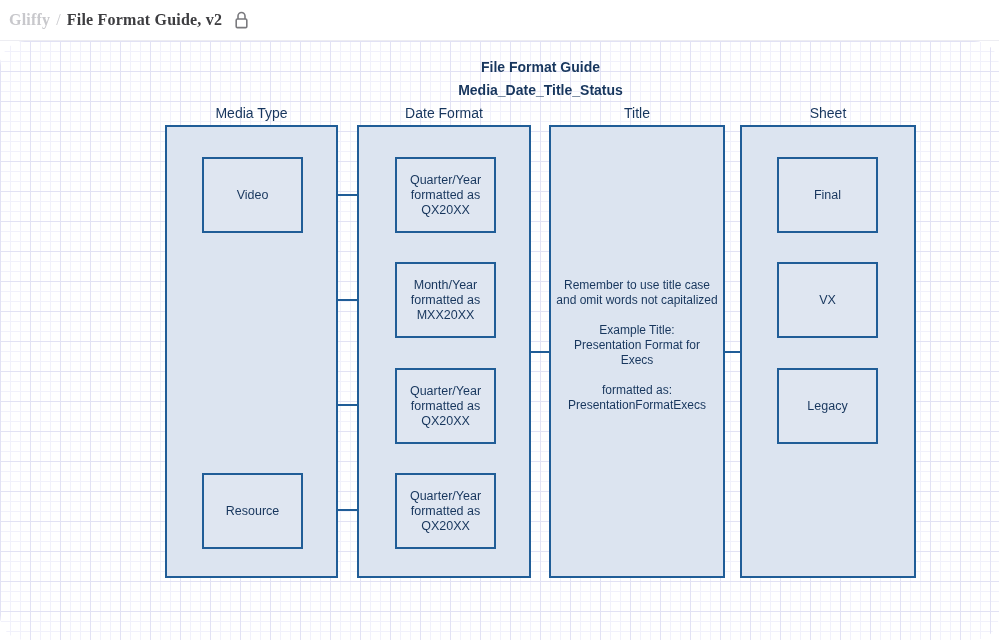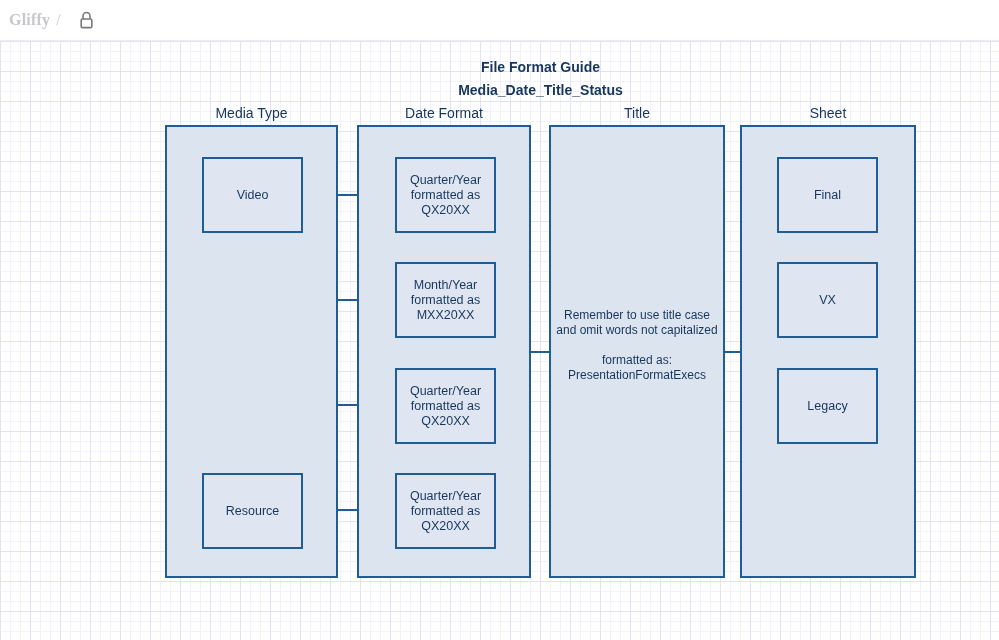--- a/index.html
+++ b/index.html
@@ -21,20 +21,21 @@
   
   #canvas {
     position:absolute; top:41px; left:0; width:999px; height:599px;
     background-color:#ffffff;
     background-image:
       linear-gradient(#e2e2f4 1px, transparent 1px),
       linear-gradient(90deg, #e2e2f4 1px, transparent 1px),
       linear-gradient(#f1f1fb 1px, transparent 1px),
       linear-gradient(90deg, #f1f1fb 1px, transparent 1px);
     background-size:30px 30px, 30px 30px, 10px 10px, 10px 10px;
+    border-radius:25px;
   }
 
   .diagram-title {
     position:absolute; left:165px; width:751px; text-align:center;
     font-size:14px; font-weight:700; color:#17365d;
   }
   .col-label {
     position:absolute; text-align:center; font-size:14px; color:#17365d;
   }
 
@@ -62,20 +63,21 @@
   #connector-layer path { stroke:#205d97; stroke-width:2; fill:none; }
 </style>
 </head>
 <body>
 
 <div id="page">
 
   <div id="app-header">
     <span class="crumb-app">Gliffy</span>
     <span class="crumb-sep">/</span>
+    <span class="crumb-doc">File Format Guide, v2</span>
     <span class="lock-wrap">
       <svg width="15" height="19" viewBox="0 0 15 19">
         <path d="M4 8 V5 a3.5 3.5 0 0 1 7 0 V8" stroke="#7a7a7e" stroke-width="1.6" fill="none"></path>
         <rect x="2.2" y="8" width="10.6" height="8.6" rx="1.2" stroke="#7a7a7e" stroke-width="1.6" fill="none"></rect>
       </svg>
     </span>
   </div>
 
   <div id="canvas">
 
@@ -119,20 +121,24 @@
         <span>Quarter/Year formatted as QX20XX</span>
       </div>
     <div class="node-shape" style="left:395px; top:432px">
         <span>Quarter/Year formatted as QX20XX</span>
       </div>
 
     <div class="note-box">
       <div class="note-inner">
         <div class="note-para">Remember to use title case and omit words not capitalized</div>
         <div class="note-para">
+          <div>Example Title:</div>
+          <div>Presentation Format for Execs</div>
+        </div>
+        <div class="note-para">
           <div>formatted as:</div>
           <div>PresentationFormatExecs</div>
         </div>
       </div>
     </div>
 
     <div class="node-shape" style="left:777px; top:116px">
         <span>Final</span>
       </div>
     <div class="node-shape" style="left:777px; top:221px">

